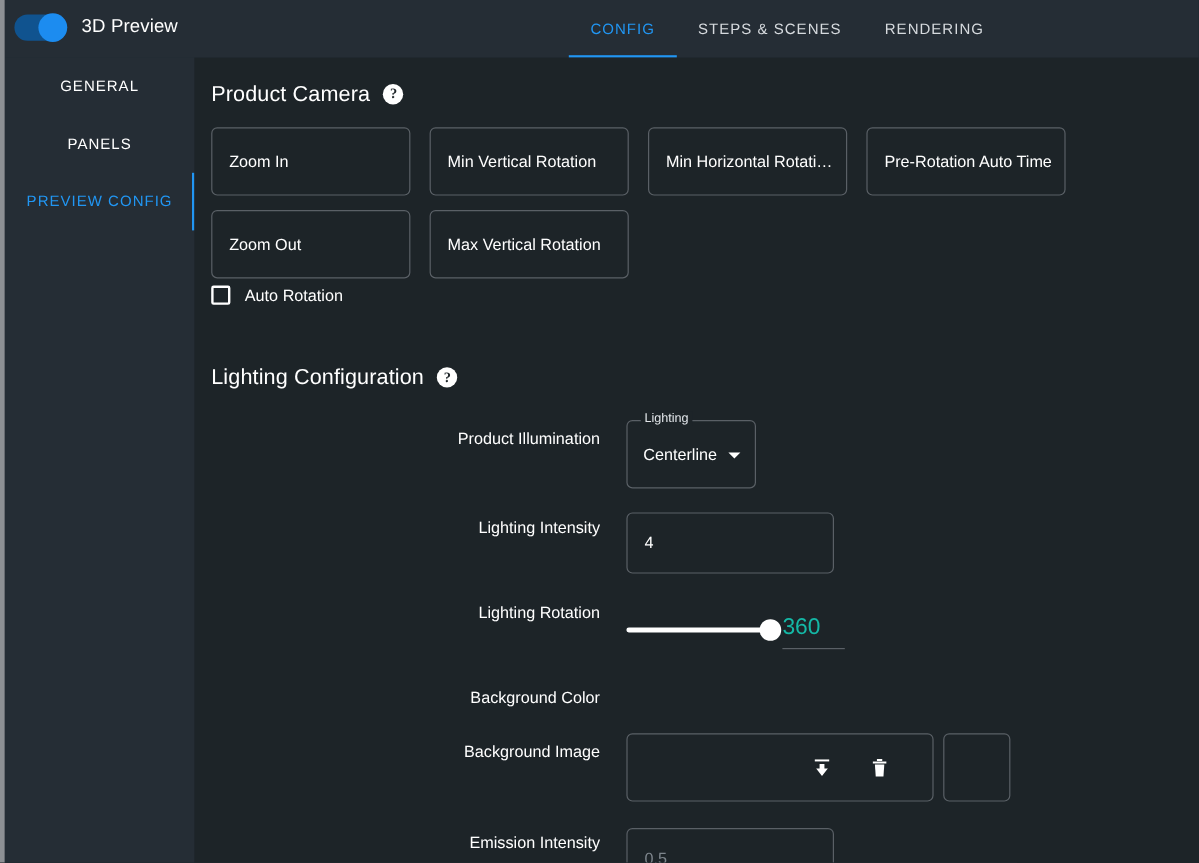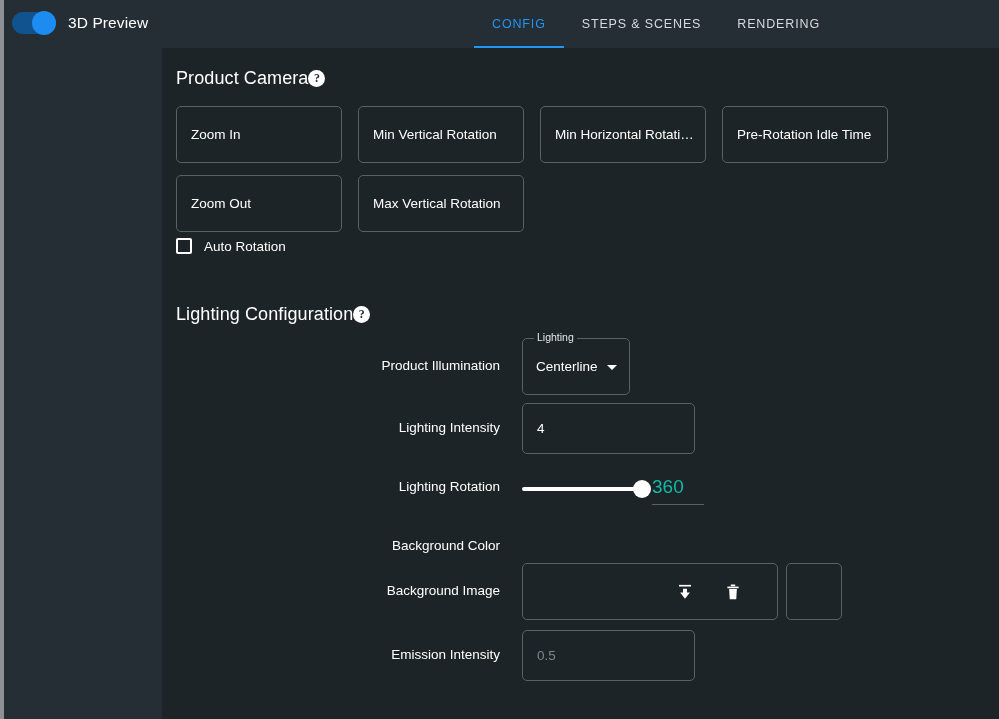--- a/index.html
+++ b/index.html
@@ -137,20 +137,21 @@
     position: absolute;
     left: 162px; top: 48px;
     width: 837px; height: 671px;
     background: #1d2428;
     overflow: hidden;
   }
 
   .section-title {
     display: flex;
     align-items: center;
+    gap: 11px;
     font-size: 18px;
     font-weight: 400;
     color: #ffffff;
     letter-spacing: .1px;
   }
   .help-icon {
     width: 17px; height: 17px;
     border-radius: 50%;
     background: #ffffff;
     color: #1d2428;
@@ -224,21 +225,21 @@
     margin-bottom: 8px;
   }
   .l-label {
     width: 360px;
     text-align: right;
     padding-right: 22px;
     font-size: 13.5px;
     color: #ffffff;
     white-space: nowrap;
   }
-  .l-field { position: relative; }
+  .l-field { position: relative; margin-top: 12px; }
 
   
   .select-outline {
     position: relative;
     width: 108px; height: 57px;
     border: 1px solid #5a6066;
     border-radius: 5px;
     display: flex;
     align-items: center;
     padding: 0 13px;
@@ -379,34 +380,39 @@
       <div class="app-title">3D Preview</div>
     </div>
 
     <div class="tabs">
       <div class="tab active">CONFIG</div>
       <div class="tab">STEPS &amp; SCENES</div>
       <div class="tab">RENDERING</div>
     </div>
   </div>
 
+  <div class="sidebar">
+    <div class="side-item">GENERAL</div>
+    <div class="side-item">PANELS</div>
+    <div class="side-item active">PREVIEW CONFIG</div>
+  </div>
 
   <div class="content">
 
     <div class="section-title" id="camera-title">
       <span>Product Camera</span>
       <span class="help-icon">?</span>
     </div>
 
     <div class="cam-grid">
       <div class="cam-row">
         <button class="cam-btn">Zoom In</button>
         <button class="cam-btn">Min Vertical Rotation</button>
         <button class="cam-btn">Min Horizontal Rotati…</button>
-        <button class="cam-btn">Pre-Rotation Idle Time</button>
+        <button class="cam-btn">Pre-Rotation Auto Time</button>
       </div>
       <div class="cam-row">
         <button class="cam-btn">Zoom Out</button>
         <button class="cam-btn">Max Vertical Rotation</button>
       </div>
     </div>
 
     <div class="check-row">
       <span class="checkbox"></span>
       <span class="check-label">Auto Rotation</span>

